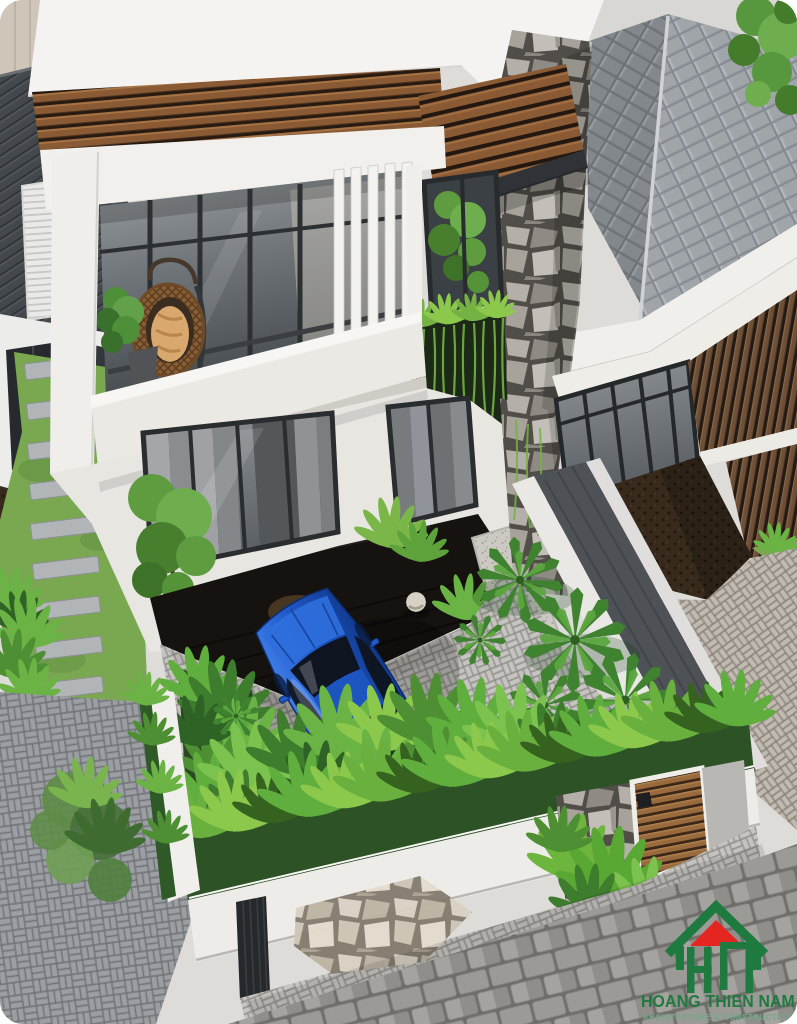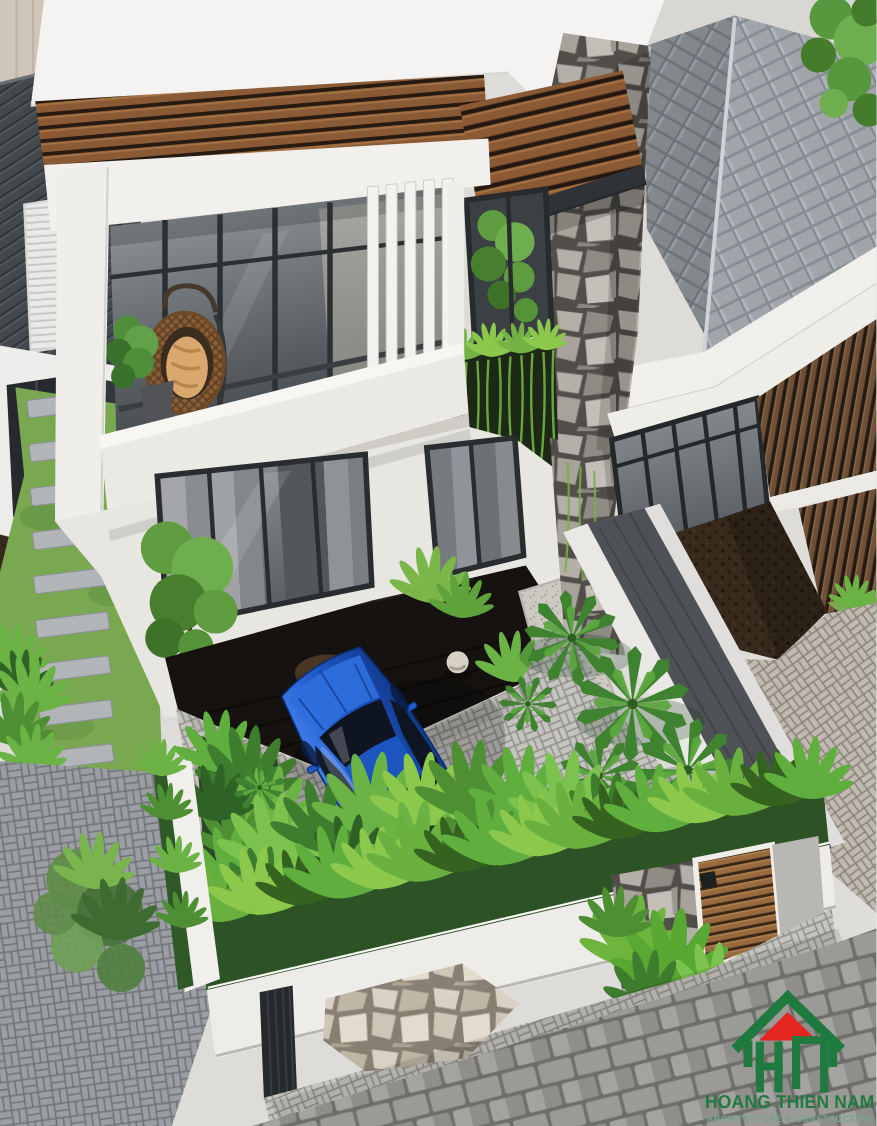--- a/index.html
+++ b/index.html
@@ -1,16 +1,16 @@
 <!DOCTYPE html>
 <html style="--logo-green: #1f7a3f; --logo-red: #e52620; --logo-tagline: #74a786; --white-wall: #efeee9; --wood-slat-brown: #8a5a35; --roof-tile-gray: #a0a5aa; --metal-roof-gray: #43484d; --stone-gray: #a7a39b; --glass-dark: #43484d; --curtain-gray: #9fa1a4; --paver-light-gray: #c6c4c0; --cobble-gray: #8f8e8b; --granite-black: #15120f; --soil-brown: #372a1c; --grass-green: #7aa851; --hedge-green: #2c5226; --foliage-bright-green: #5fae3e; --palm-green: #3f8230; --vine-green: #74b244; --car-blue: #2059c8; --concrete-gray: #4e5256; --road-gray: #d8d7d4; --beige-wall: #cfc6b9;"><head>
 <meta charset="utf-8">
 <style>
   html,body{margin:0;padding:0;background:#ffffff;}
-  .stage{position:relative;width:797px;height:1024px;margin:0 auto;overflow:hidden;background:#dddcd9;}
+  .stage{position:relative;width:797px;height:1024px;margin:0 auto;overflow:hidden;background:#dddcd9;border-radius:23px;}
   .stage svg{position:absolute;left:0;top:0;display:block;}
   .brand-name{font-family:"Liberation Sans",sans-serif;font-weight:bold;font-size:17px;letter-spacing:.2px;fill:var(--logo-green,#1f7a3f);}
   .brand-tagline{font-family:"Liberation Sans",sans-serif;font-weight:bold;font-size:8.6px;letter-spacing:.8px;fill:var(--logo-tagline,#74a786);}
 </style>
 </head>
 <body>
 
 <div class="stage">
 <svg width="797" height="1024" viewBox="0 0 797 1024" xmlns="http://www.w3.org/2000/svg">
 <defs>

